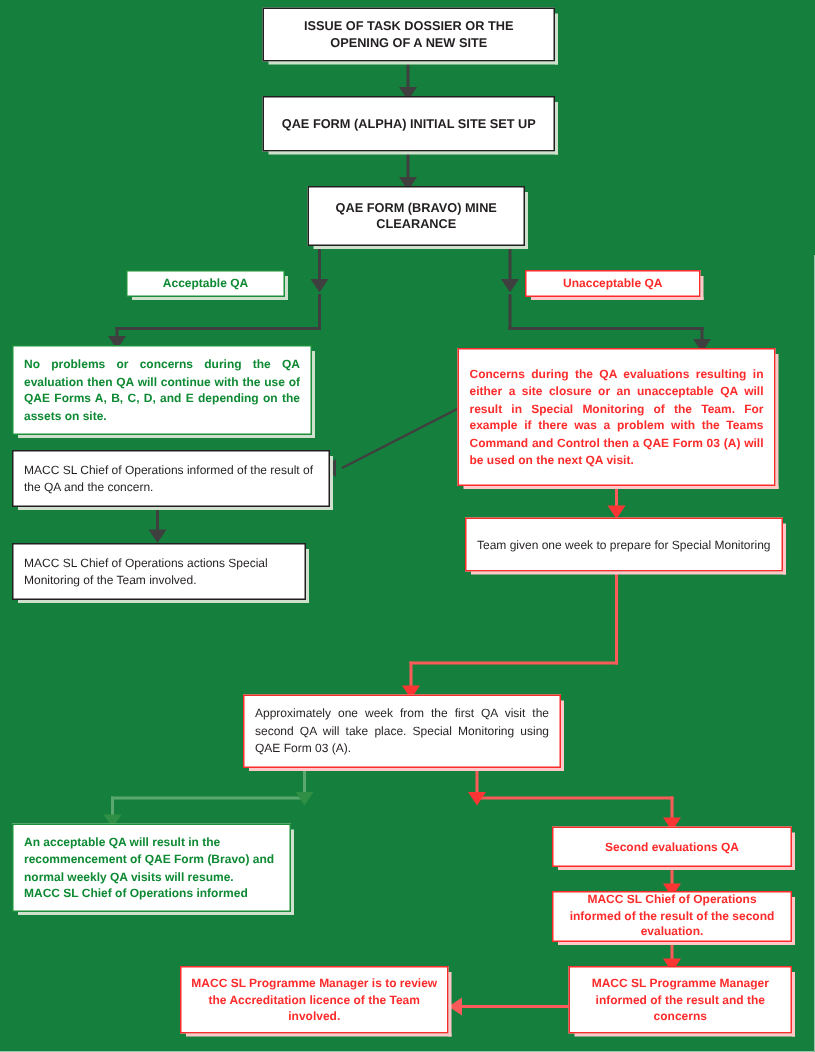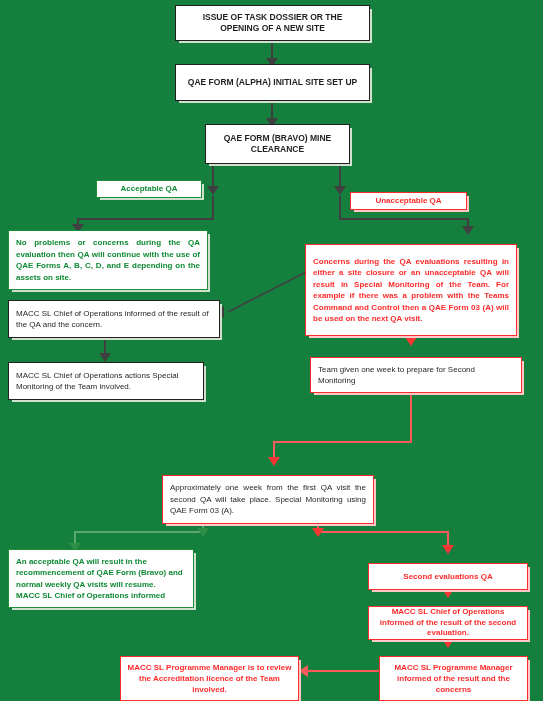--- a/index.html
+++ b/index.html
@@ -24,21 +24,21 @@
     justify-content: center;
     z-index: 3;
   }
   .node .txt {
     display: block;
     white-space: pre-line;
   }
   
   .b-black { border: 1.5px solid #231f20; }
   .b-green { border: 1.5px solid #1d8f3a; }
-  .b-red   { border: 1.5px solid #fb2b2b; margin-top: 12px; }
+  .b-red   { border: 1.5px solid #fb2b2b; }
 
   .t-black { color: #231f20; }
   .t-green { color: #0f8a34; }
   .t-red   { color: #fd2c2c; }
 
   .bold { font-weight: bold; }
   .center { text-align: center; }
   .left { text-align: left; }
   .justify { text-align: justify; }
 
@@ -151,21 +151,21 @@
   </div>
 
   <div class="node b-black shadow" style="left:175px; top:64px; width:195px; height:37px; padding:4px 6px;">
     <span class="txt bold center t-black" style="font-size:8.5px; line-height:11px;">QAE FORM (ALPHA) INITIAL SITE SET UP</span>
   </div>
 
   <div class="node b-black shadow" style="left:205px; top:124px; width:145px; height:40px; padding:4px 6px;">
     <span class="txt bold center t-black" style="font-size:8.5px; line-height:11px;">QAE FORM (BRAVO) MINE CLEARANCE</span>
   </div>
 
-  <div class="node b-green shadow" style="left:96px; top:180px; width:106px; height:18px; padding:1px 4px;">
+  <div class="node b-green shadow" style="left:84px; top:180px; width:106px; height:18px; padding:1px 4px;">
     <span class="txt bold center t-green" style="font-size:8px; line-height:10px;">Acceptable QA</span>
   </div>
 
   <div class="node b-red shadow shadow-red" style="left:350px; top:180px; width:117px; height:18px; padding:1px 4px;">
     <span class="txt bold center t-red" style="font-size:8px; line-height:10px;">Unacceptable QA</span>
   </div>
 
   <div class="node b-green shadow" style="left:8px; top:230px; width:200px; height:60px; padding:5px 7px;">
     <span class="txt bold justify t-green" style="font-size:8px; line-height:11.5px;">No problems or concerns during the QA evaluation then QA will continue with the use of QAE Forms A, B, C, D, and E depending on the assets on site.</span>
   </div>
@@ -176,21 +176,21 @@
 
   <div class="node b-black shadow" style="left:8px; top:300px; width:212px; height:38px; padding:4px 7px;">
     <span class="txt left t-black" style="font-size:8px; line-height:11px;">MACC SL Chief of Operations informed of the result of the QA and the concern.</span>
   </div>
 
   <div class="node b-black shadow" style="left:8px; top:362px; width:196px; height:38px; padding:4px 7px;">
     <span class="txt left t-black" style="font-size:8px; line-height:11px;">MACC SL Chief of Operations actions Special Monitoring of the Team involved.</span>
   </div>
 
   <div class="node b-red shadow shadow-red" style="left:310px; top:345px; width:212px; height:36px; padding:4px 7px;">
-    <span class="txt left t-black" style="font-size:8px; line-height:11px;">Team given one week to prepare for Second Monitoring</span>
+    <span class="txt left t-black" style="font-size:8px; line-height:11px;">Team given one week to prepare for Special Monitoring</span>
   </div>
 
   <div class="node b-red shadow shadow-red" style="left:162px; top:463px; width:212px; height:49px; padding:5px 7px;">
     <span class="txt justify t-black" style="font-size:8px; line-height:11.5px;">Approximately one week from the first QA visit the second QA will take place. Special Monitoring using QAE Form 03 (A).</span>
   </div>
 
   <div class="node b-green shadow" style="left:8px; top:549px; width:186px; height:59px; padding:4px 7px;">
     <span class="txt left bold t-green" style="font-size:8px; line-height:11.5px;">An acceptable QA will result in the recommencement of QAE Form (Bravo) and normal weekly QA visits will resume.
 MACC SL Chief of Operations informed</span>
   </div>

